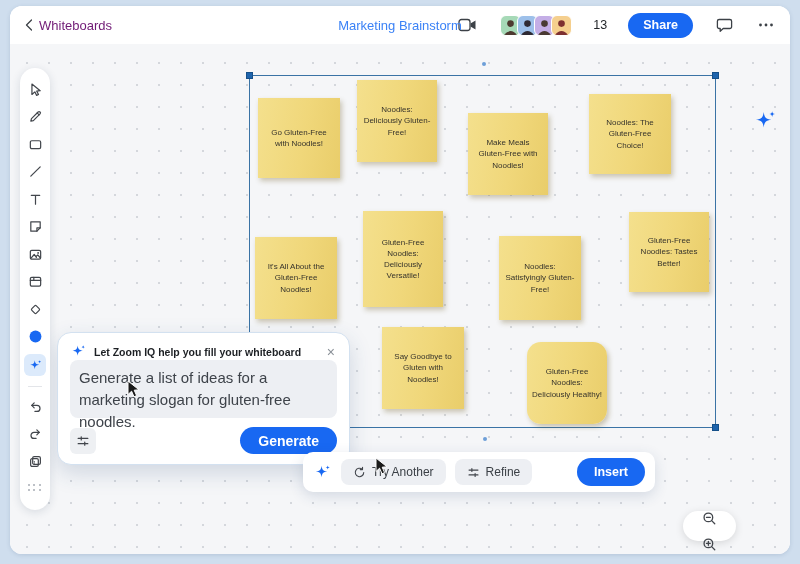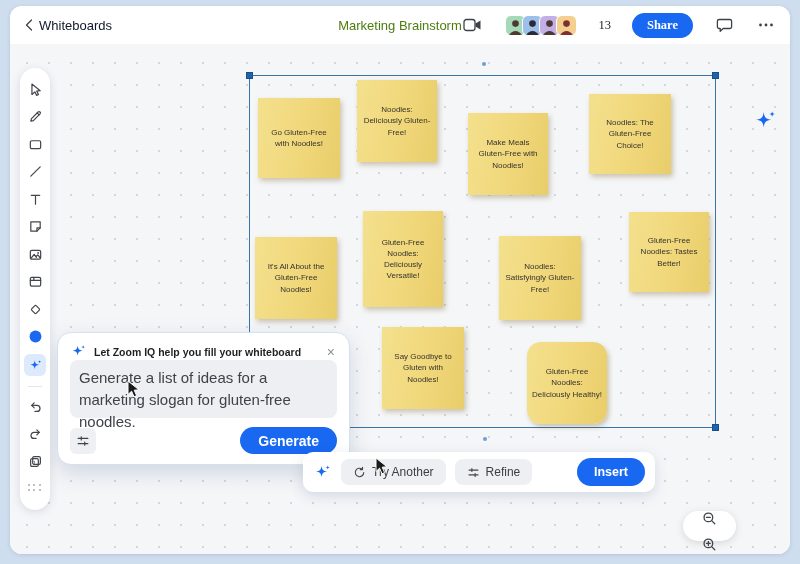--- a/index.html
+++ b/index.html
@@ -2,23 +2,23 @@
 <html><head>
 <meta charset="utf-8">
 <style>
   html,body{margin:0;padding:0;width:800px;height:564px;overflow:hidden;
     font-family:"Liberation Sans","DejaVu Sans",sans-serif;background:#cfdeee;}
   .window{position:absolute;left:10px;top:6px;width:780px;height:548px;
     background:#fff;border-radius:12px;overflow:hidden;box-shadow:0 1px 4px rgba(60,90,130,.18);}
 
   
   .header{position:relative;height:38px;display:flex;align-items:center;padding:0 14px;background:#fff;}
-  .back{display:flex;align-items:center;gap:5px;color:#0f172a;font-size:13px;cursor:pointer;}
-  .title{position:absolute;left:50%;transform:translateX(-50%);font-size:13px;font-weight:500;color:#4d7c0f;}
-  .hright{margin-left:auto;display:flex;align-items:center;gap:21px;font-family:Liberation Serif, serif;}
+  .back{display:flex;align-items:center;gap:5px;color:#701a75;font-size:13px;cursor:pointer;}
+  .title{position:absolute;left:50%;transform:translateX(-50%);font-size:13px;font-weight:500;color:#3b82f6;}
+  .hright{margin-left:auto;display:flex;align-items:center;gap:21px;}
   .avatar-group{display:flex;align-items:center;}
   .avatar{width:19px;height:19px;border-radius:6px;border:1.5px solid #fff;margin-left:-4px;overflow:hidden;}
   .avatar:first-child{margin-left:0;}
   .avatar svg{width:100%;height:100%;display:block;}
   .count{font-size:12.5px;color:#23262a;}
   .share-btn{background:#1868f2;color:#fff;border:none;border-radius:13px;height:25px;
     padding:0 15px;font-size:12.5px;font-weight:600;font-family:inherit;cursor:pointer;}
   .icon-btn{background:none;border:none;padding:2px;cursor:pointer;display:flex;align-items:center;}
   .hicon{stroke:#3c4147;stroke-width:1.3;fill:none;stroke-linecap:round;stroke-linejoin:round;}
 

